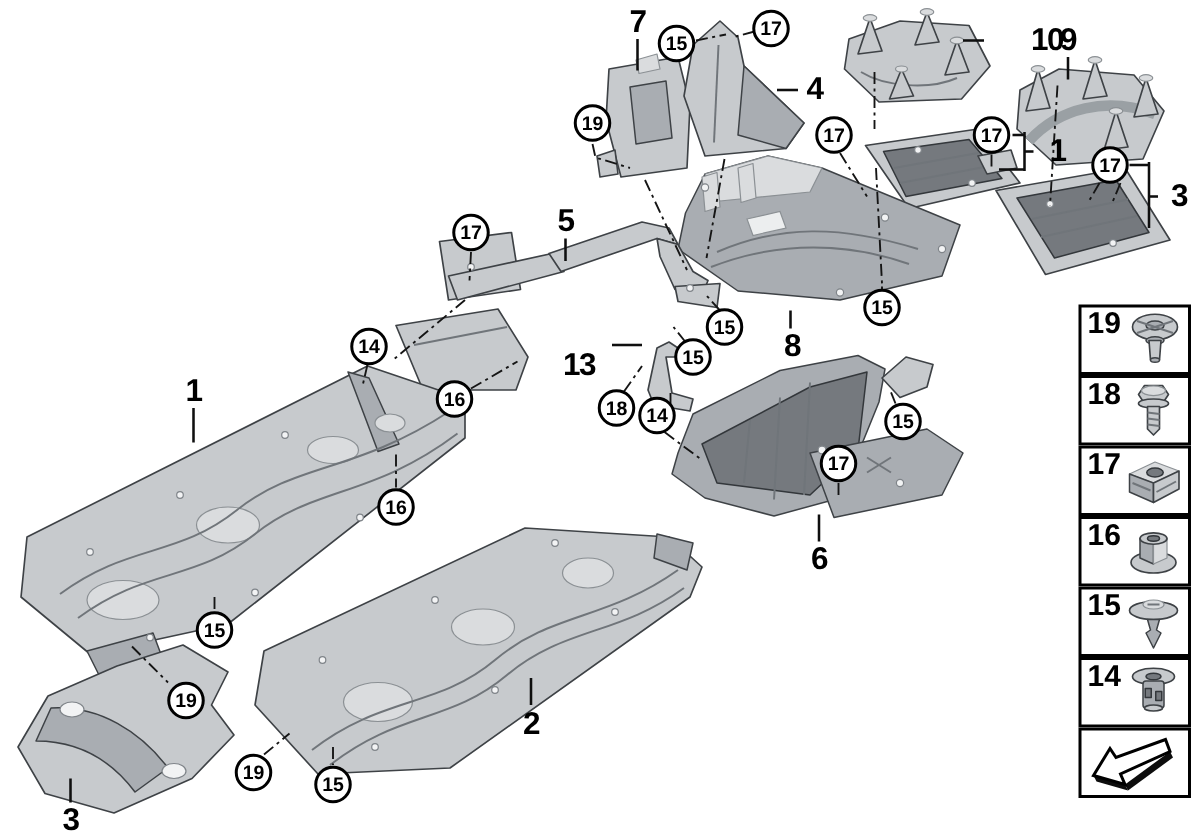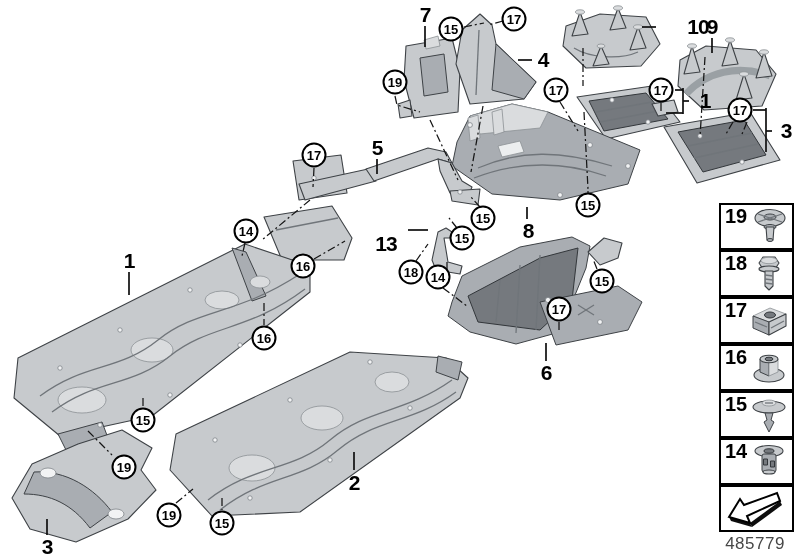--- a/index.html
+++ b/index.html
@@ -336,15 +336,14 @@
     </svg>
   </div>
   <div class="legend-cell" style="top:485px">
     <svg width="67" height="41" viewBox="0 0 63 41" style="position:absolute;left:2px;top:1px">
       <polygon points="4,29 25,35 27,39 6,33" fill="#0d0d0d"></polygon>
       <polygon points="25,35 55,13 57,17 27,39" fill="#0d0d0d"></polygon>
       <polygon points="4,29 15,11 19,17 52,5 55,13 22,28 25,35" fill="#ffffff" stroke="#000" stroke-width="2" stroke-linejoin="miter"></polygon>
     </svg>
   </div>
 
-  <div class="fignum">485779</div>
 
 </div>
 
 </body></html>

